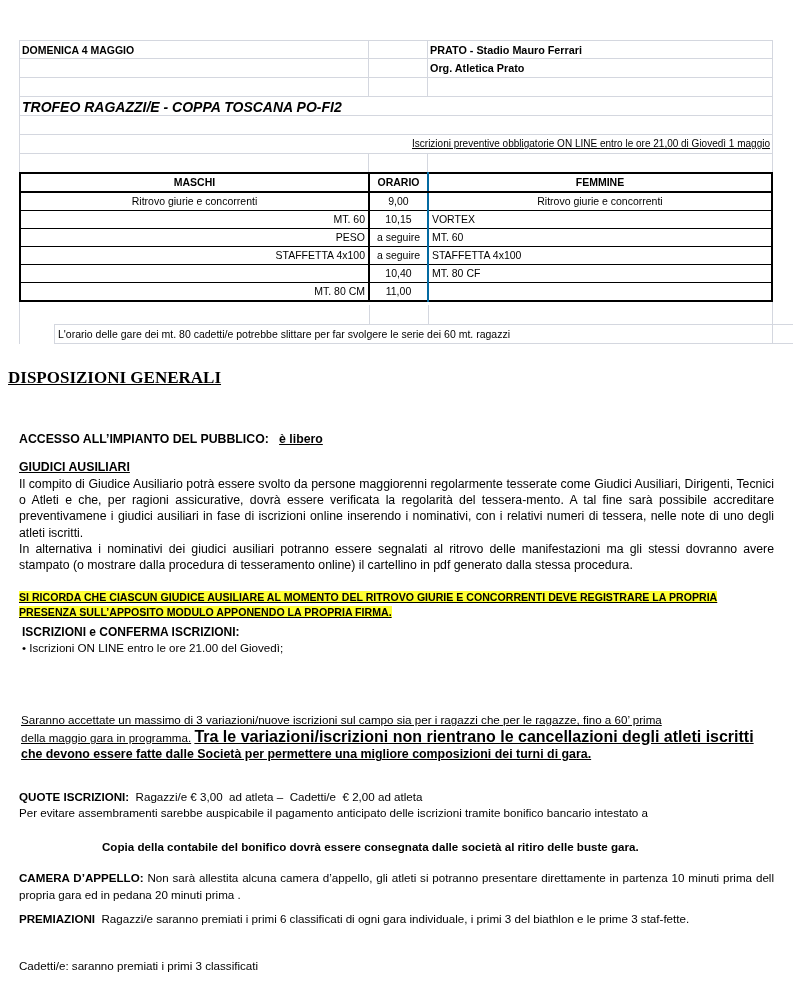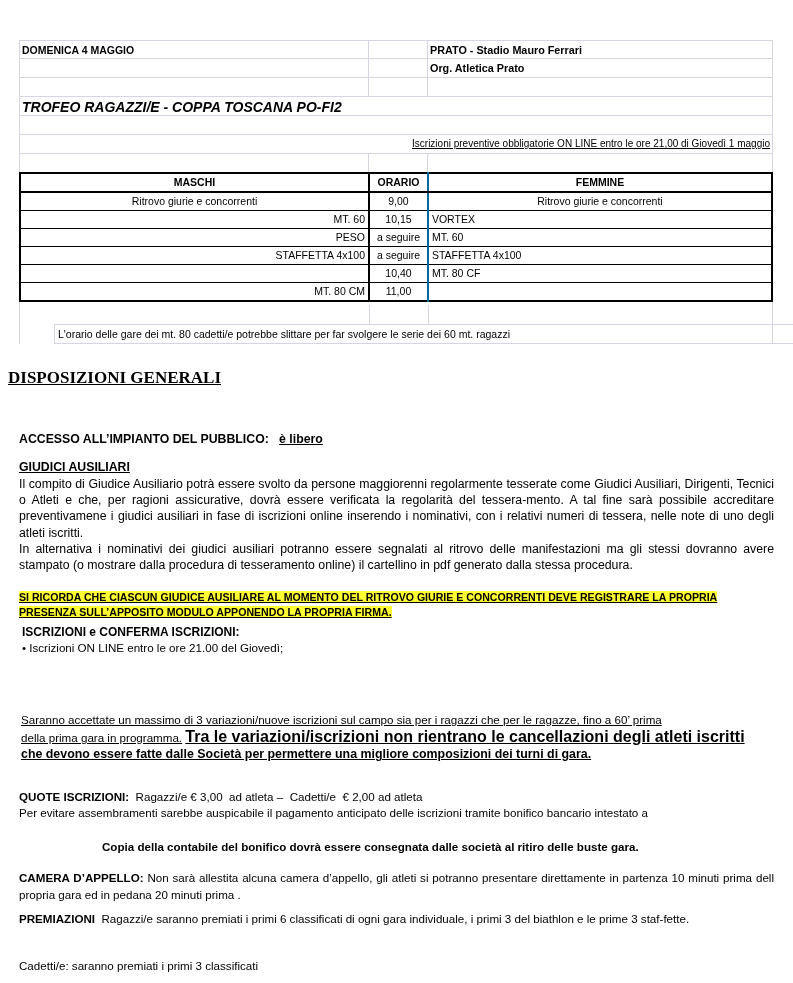--- a/index.html
+++ b/index.html
@@ -137,21 +137,21 @@
   <span class="hl">PRESENZA SULL’APPOSITO MODULO APPONENDO LA PROPRIA FIRMA.</span>
 </div>
 
 <div class="doc b" style="top:599px;left:22px;font-size:12px">ISCRIZIONI e CONFERMA ISCRIZIONI:</div>
 <div class="doc" style="top:615px;left:22px;font-size:11.6px">
   <div class="bullet">Iscrizioni ON LINE entro le ore 21.00 del Giovedì;</div>
 </div>
 
 <div class="doc" style="top:686px;left:21px;font-size:11.6px;line-height:17px">
   <div class="u">Saranno accettate un massimo di 3 variazioni/nuove iscrizioni sul campo sia per i ragazzi che per le ragazze, fino a 60’ prima</div>
-  <div><span class="u">della prima gara in programma.</span> <span class="u b" style="font-size:16px">Tra le variazioni/iscrizioni non rientrano le cancellazioni degli atleti iscritti</span></div>
+  <div><span class="u">della maggio gara in programma.</span> <span class="u b" style="font-size:16px">Tra le variazioni/iscrizioni non rientrano le cancellazioni degli atleti iscritti</span></div>
   <div class="u b" style="font-size:12.4px">che devono essere fatte dalle Società per permettere una migliore composizioni dei turni di gara.</div>
 </div>
 
 <div class="doc" style="top:764px;font-size:11.6px">
   <span class="b">QUOTE ISCRIZIONI:</span>&nbsp;
   <span style="white-space:pre">Ragazzi/e € 3,00  ad atleta –  Cadetti/e  € 2,00 ad atleta</span>
 </div>
 <div class="doc" style="top:780px;font-size:11.6px;line-height:16px">
   <div>Per evitare assembramenti sarebbe auspicabile il pagamento anticipato delle iscrizioni tramite bonifico bancario intestato a</div>
 </div>

